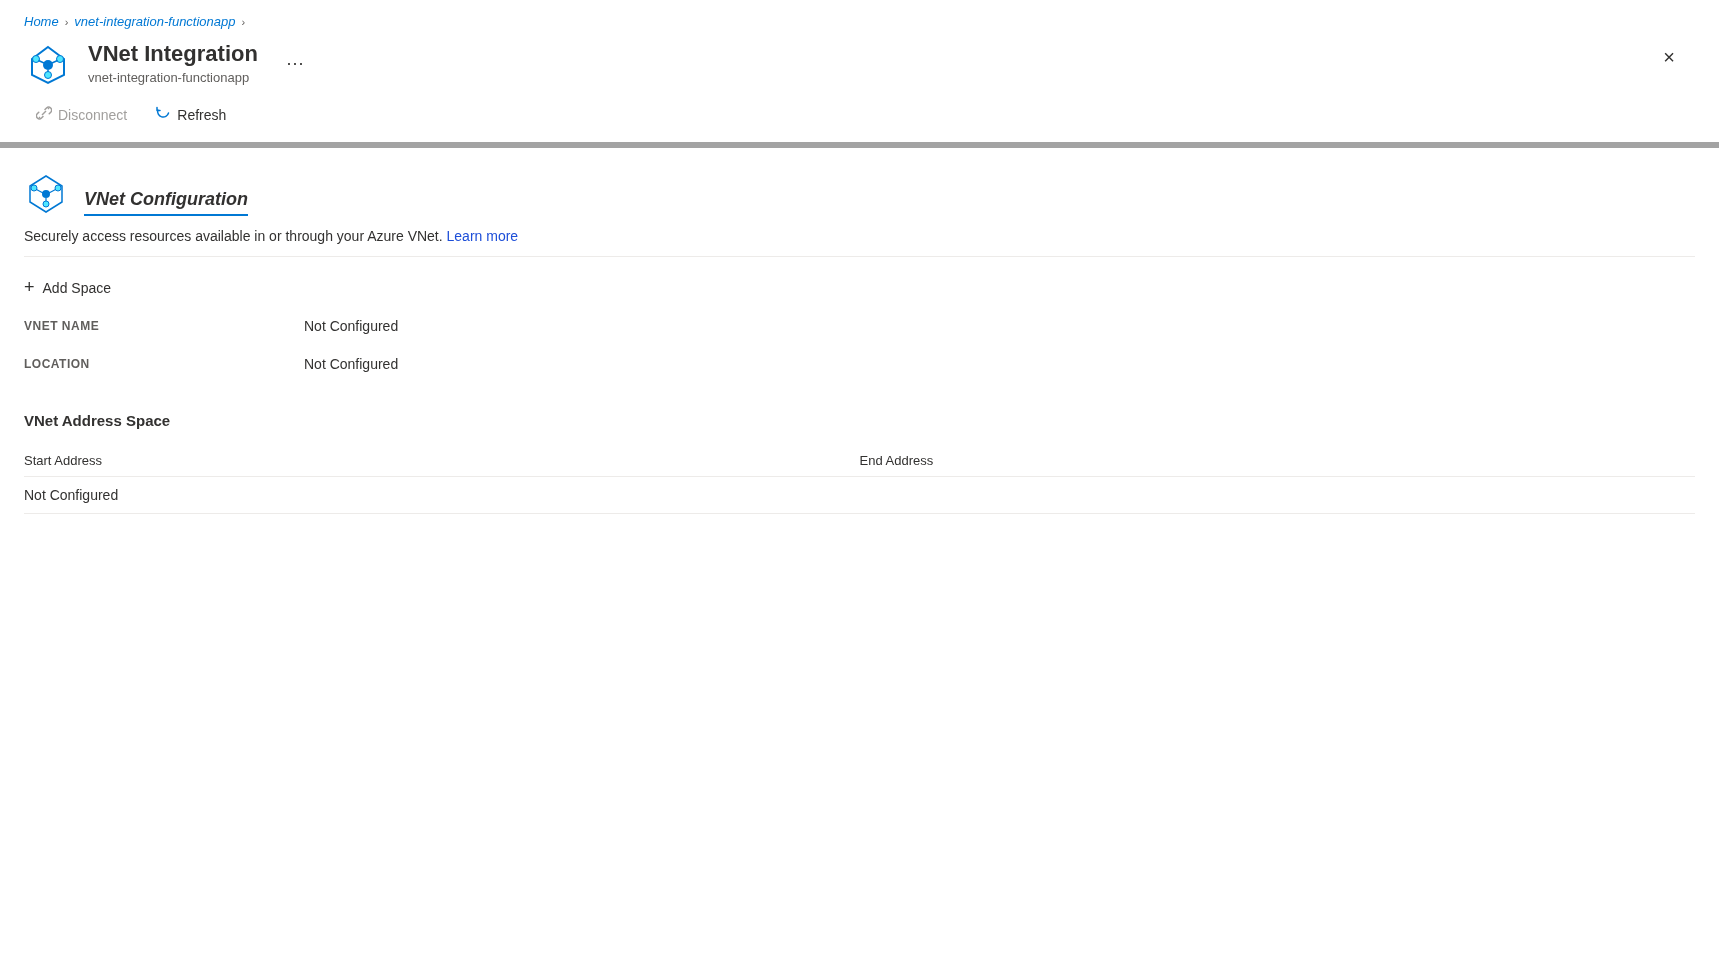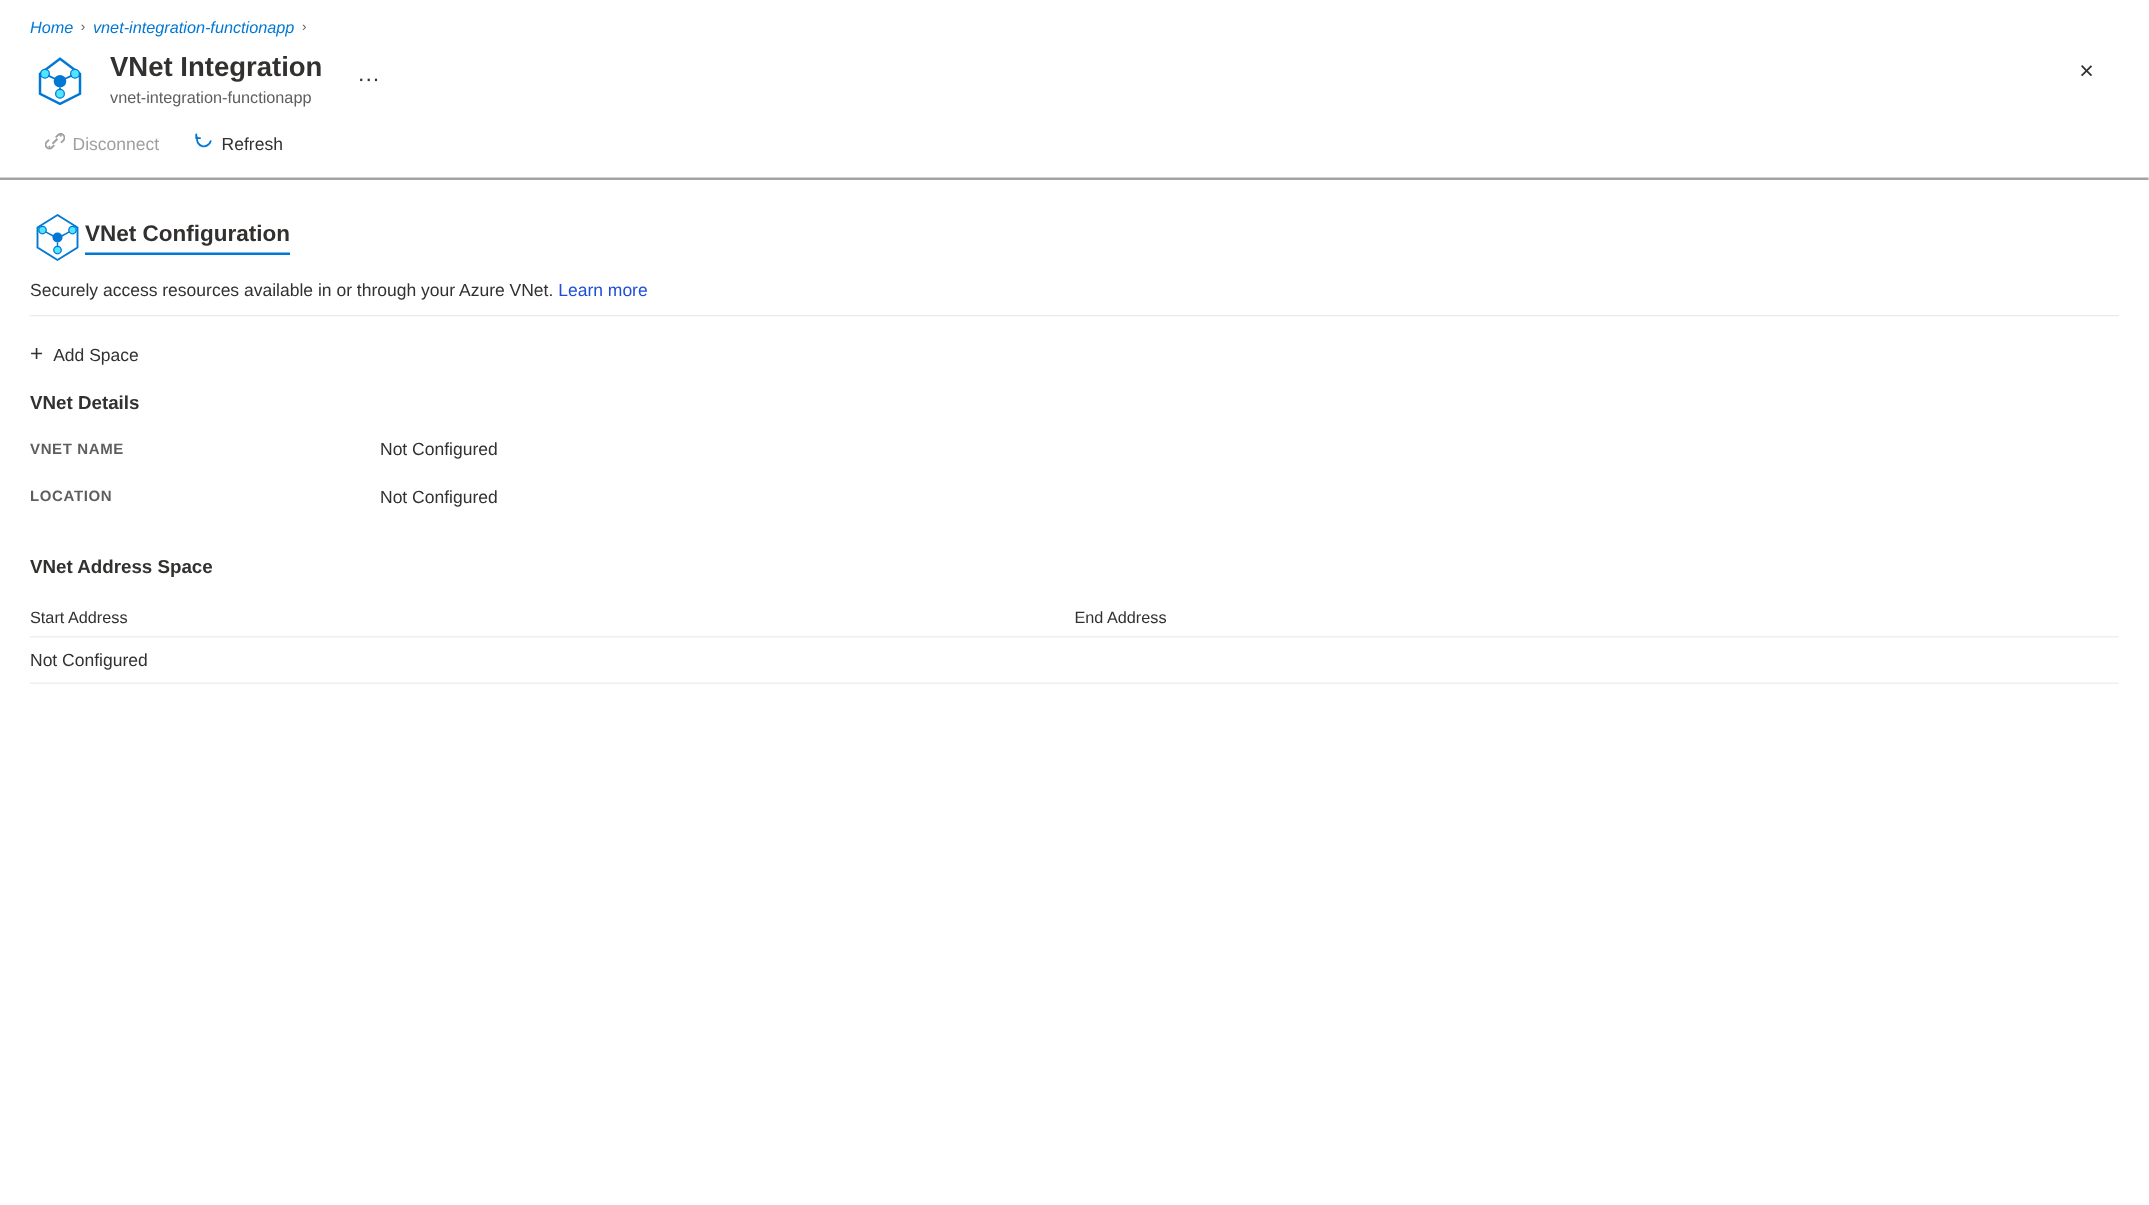--- a/index.html
+++ b/index.html
@@ -70,21 +70,21 @@
       border: none;
       padding: 8px;
       line-height: 1;
     }
 
     .toolbar {
       display: flex;
       align-items: flex-end;
       gap: 4px;
       padding: 12px 24px;
-      border-bottom: 2px solid #a3a3a3;
+      border-bottom: 6px solid #a3a3a3;
     }
     .toolbar-btn {
       display: flex;
       align-items: center;
       gap: 6px;
       padding: 6px 12px;
       border: none;
       background: none;
       cursor: pointer;
       color: #323130;
@@ -98,22 +98,24 @@
     .toolbar-icon {
       font-size: 14px;
     }
 
     .content {
       padding: 24px 24px;
     }
 
     .section-header {
       display: flex;
-      align-items: center;
+      align-items: flex-end;
+      gap: 16px;
       margin-bottom: 8px;
+      font-style: italic;
     }
     .section-icon {
       width: 44px;
       height: 44px;
       flex-shrink: 0;
     }
     .section-title {
       font-size: 18px;
       font-weight: 600;
       color: #323130;
@@ -286,21 +288,20 @@
     <span>Securely access resources available in or through your Azure VNet.</span>
     <a>Learn more</a>
   </p>
 
   <button class="add-vnet-btn">
     <span class="add-icon">+</span>
     <span>Add Space</span>
   </button>
 
   <div class="details-section">
-    <h2>VNet Details</h2>
     <div class="detail-row">
       <span class="detail-label">VNet NAME</span>
       <span class="detail-value">Not Configured</span>
     </div>
     <div class="detail-row">
       <span class="detail-label">LOCATION</span>
       <span class="detail-value">Not Configured</span>
     </div>
   </div>
 

